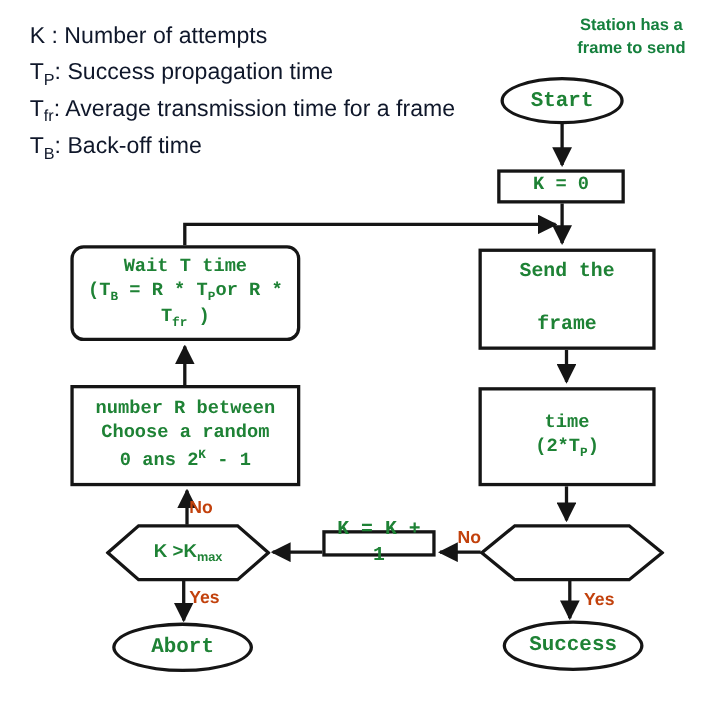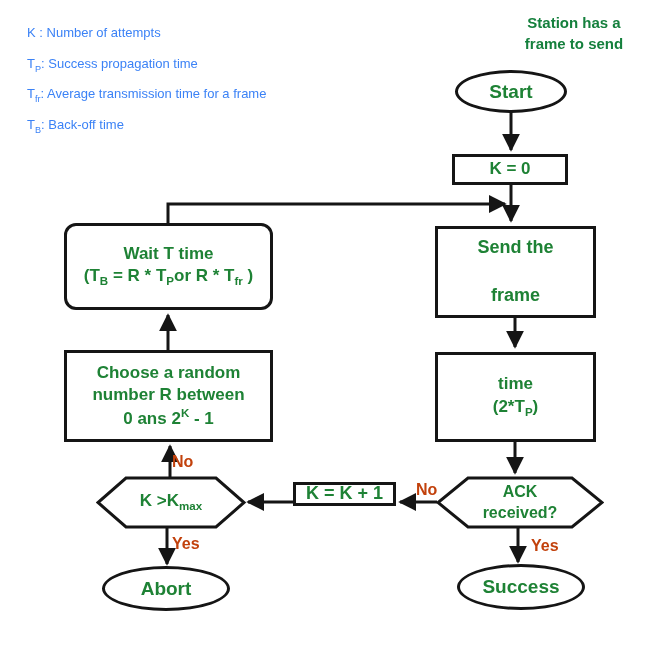--- a/index.html
+++ b/index.html
@@ -19,22 +19,22 @@
     position: absolute;
     left: 0; top: 0;
     width: 660px;
     height: 660px;
   }
   
   #legend {
     position: absolute;
     left: 27px;
     top: 20px;
-    color: #3b82f6;
-    font-size: 13px;
+    color: #0f172a;
+    font-size: 21px;
     line-height: 25px;
     white-space: nowrap;
   }
   #legend .lrow { display: block; }
   #legend sub { font-size: 0.70em; }
   
   #caption {
     position: absolute;
     left: 492px;
     top: 12px;
@@ -49,20 +49,21 @@
   .node {
     position: absolute;
     box-sizing: border-box;
     display: flex;
     align-items: center;
     justify-content: center;
     text-align: center;
     color: #1e8235;
     font-weight: bold;
     line-height: 1.32;
+    font-family: Liberation Mono, monospace;
   }
   .boxnode {
     border: 3px solid #151515;
     background: #ffffff;
   }
   .ellipsenode {
     border: 3px solid #151515;
     border-radius: 50%;
     background: #ffffff;
   }
@@ -161,24 +162,20 @@
 
 <div class="node boxnode" style="left:435px; top:352px; width:161px; height:90px; font-size:17px; flex-direction:column;">
   <span>time</span>
   <span><span>(2*T</span><sub>P</sub><span>)</span></span>
 </div>
 
 <div class="hexnode" style="left:436px; top:476px; width:168px; height:53px;">
   <svg width="168" height="53" viewBox="0 0 168 53">
     <polygon points="32,2 136,2 166,26.5 136,51 32,51 2,26.5" fill="#ffffff" stroke="#151515" stroke-width="3"></polygon>
   </svg>
-  <div class="hexlabel" style="font-size:16px;">
-    <div>ACK</div>
-    <div>received?</div>
-  </div>
 </div>
 
 <div class="node ellipsenode" style="left:457px; top:564px; width:128px; height:46px; font-size:19px;">
   <span>Success</span>
 </div>
 
 <div class="node boxnode" style="left:293px; top:482px; width:103px; height:24px; font-size:18px;">
   <span>K = K + 1</span>
 </div>
 
@@ -189,22 +186,22 @@
   <div class="hexlabel" style="font-size:17px;">
     <span>K &gt;K</span><sub>max</sub>
   </div>
 </div>
 
 <div class="node ellipsenode" style="left:102px; top:566px; width:128px; height:45px; font-size:19px;">
   <span>Abort</span>
 </div>
 
 <div class="node boxnode" style="left:64px; top:350px; width:209px; height:92px; font-size:17px; flex-direction:column;">
+  <span>number R between</span>
   <span>Choose a random</span>
-  <span>number R between</span>
   <span><span>0 ans 2</span><sup>K</sup><span> - 1</span></span>
 </div>
 
 <div class="node boxnode" style="left:64px; top:223px; width:209px; height:87px; font-size:17px; flex-direction:column;border-radius:12px;">
   <span>Wait T time</span>
   <span><span>(T</span><sub>B</sub><span> = R * T</span><sub>P</sub><span>or R * T</span><sub>fr</sub><span> )</span></span>
 </div>
 
 <div class="edge-label" style="left:416px; top:481px;">No</div>
 <div class="edge-label" style="left:531px; top:537px;">Yes</div>

